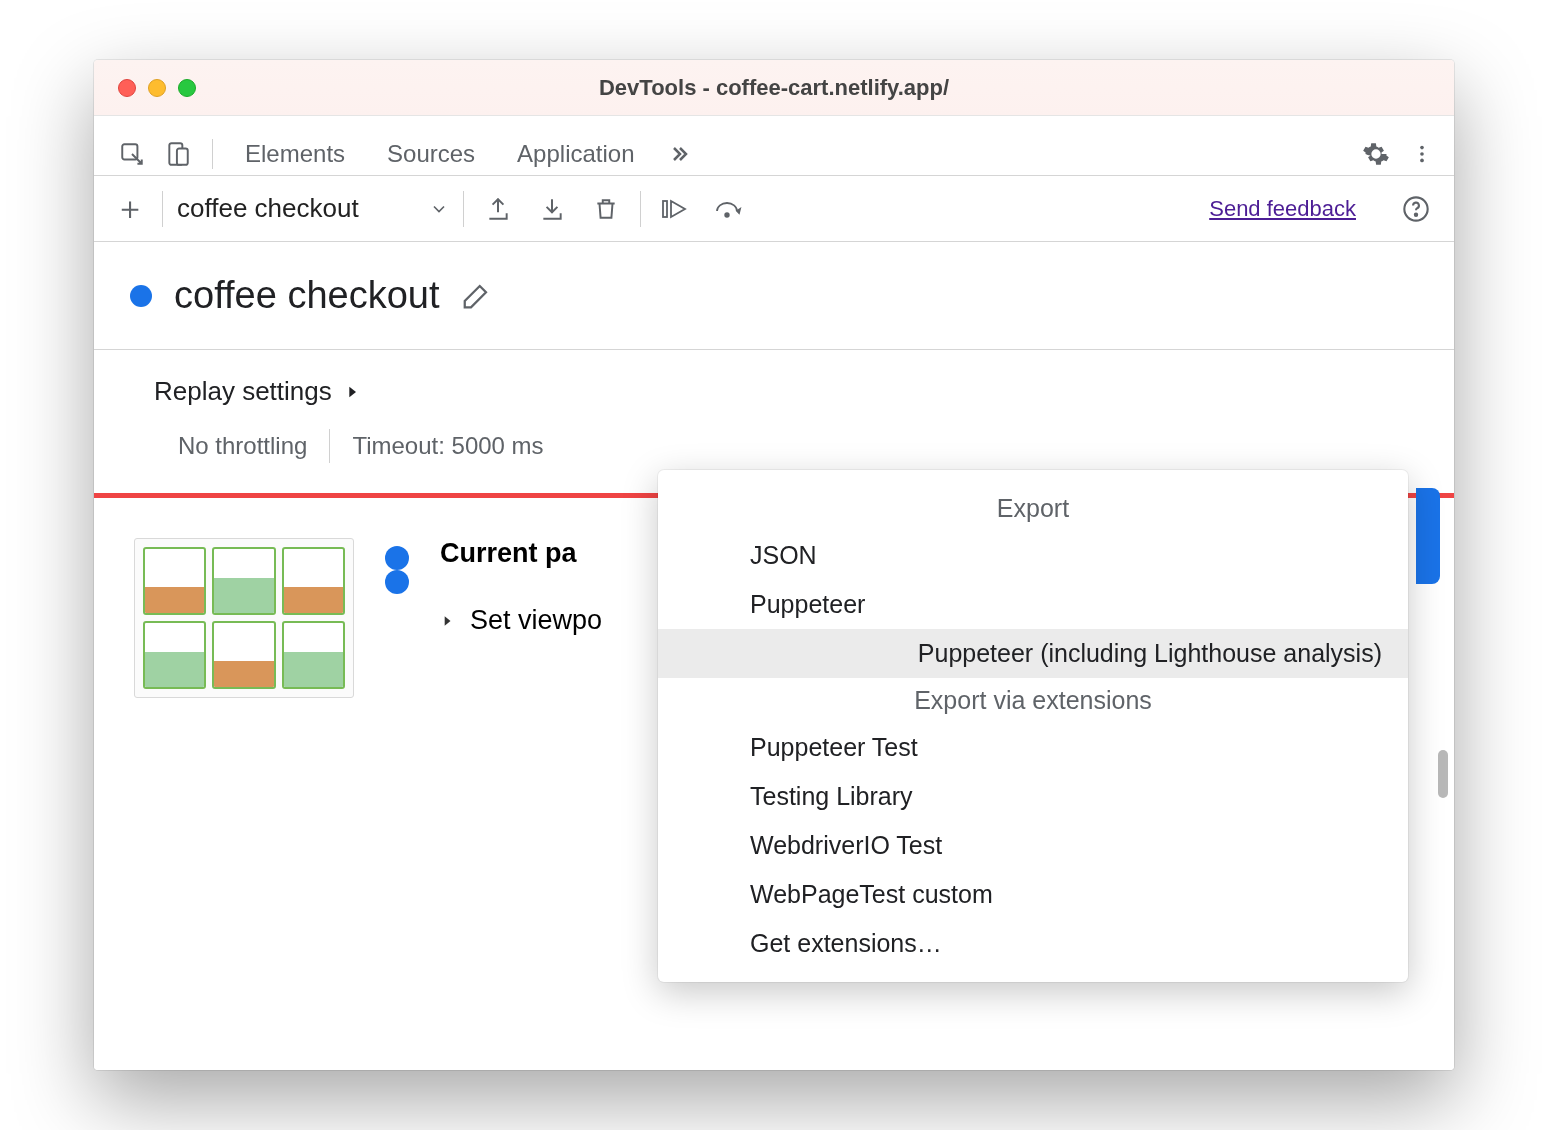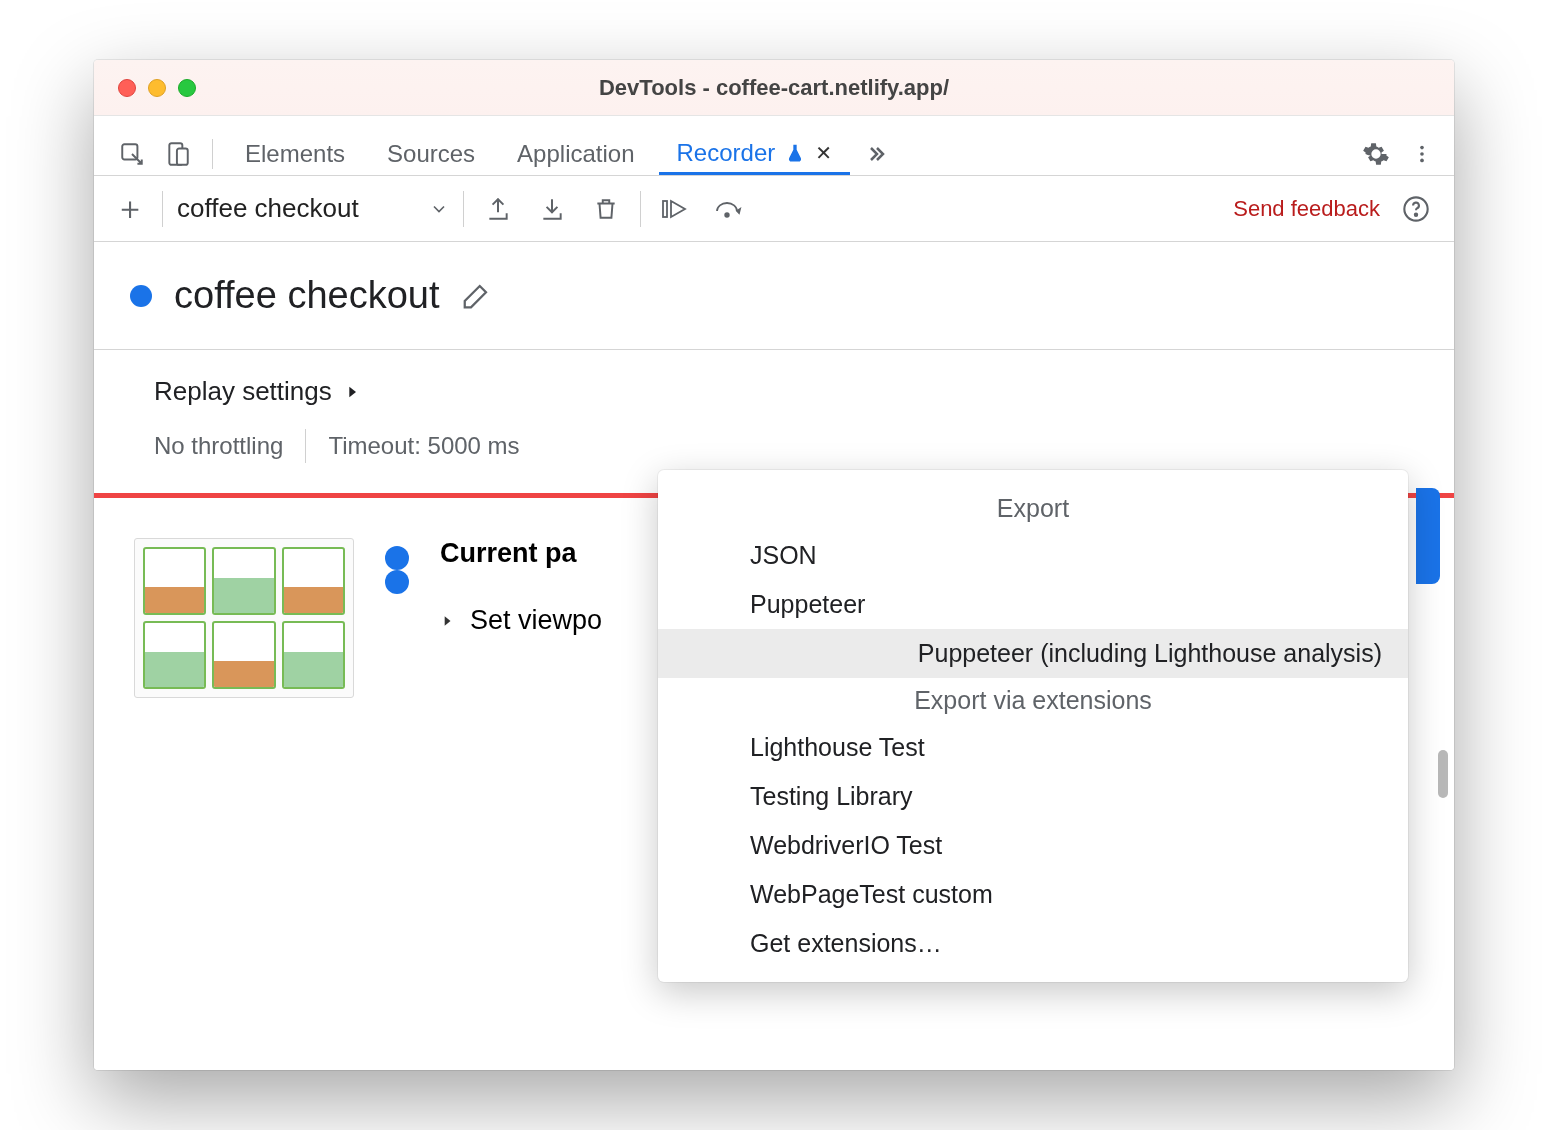--- a/index.html
+++ b/index.html
@@ -67,33 +67,33 @@
     display:flex; align-items:center;
     padding: 0 18px;
     gap: 14px;
   }
   .toolbar .plus { width:36px; text-align:center;color:#5f6368; font-size:32px; font-weight:300; cursor:pointer;}
   .toolbar .divider { width:1px; height:36px; background:#d0d0d0; }
   .dropdown { display:flex; align-items:center; gap:70px; font-size:26px; color:#222; cursor:pointer; }
   .chev { color:#5f6368; }
   .tbicon { width:40px; height:40px; display:flex; align-items:center; justify-content:center; color:#5f6368; cursor:pointer; }
   .toolbar .spacer { flex:1; }
-  .feedback { font-size:22px; color:#b91c1c; cursor:pointer; margin-right:2px;}
+  .feedback { font-size:22px; color:#4c1d95; text-decoration: underline; cursor:pointer; margin-right:26px;}
   
   .content { flex:1; overflow:hidden; position:relative; background:#fff; }
   .rec-header {
     height: 108px; display:flex; align-items:center; gap:22px;
     padding: 0 36px; border-bottom:1px solid #d5d5d5;
   }
   .bluedot{ width:22px;height:22px;border-radius:50%; background:#1a73e8;}
   .rec-title { font-size:38px; font-weight:400; color:#202124; }
   .pencil { color:#5f6368; cursor:pointer;}
   .replay-block { padding: 26px 60px 30px 60px; border-bottom:5px solid #ef4444;}
   .replay-row { display:flex; align-items:center; gap:12px; font-size:26px; color:#202124; margin-bottom: 22px;}
-  .replay-meta { display:flex; align-items:center; gap:22px; font-size:24px; color:#5f6368;}
+  .replay-meta { display:flex; align-items:center; gap:22px; font-size:24px; color:#5f6368;margin-left:24px;}
   .replay-meta .vline{ width:1px; height:34px; background:#d0d0d0;}
   .steps { padding: 40px 60px 0 40px; display:flex; align-items:flex-start; gap:26px;}
   .thumb {
     width: 220px; height: 160px; border:1px solid #d9d9d9; background:#fbfbfb;
     padding:8px; display:grid; grid-template-columns: repeat(3,1fr); grid-auto-rows: 1fr; gap:6px;
     border-radius:3px;
   }
   .mug { border:2px solid #7b5; border-radius:3px; background:#fff; position:relative; overflow:hidden;}
   .mug::after { content:""; position:absolute; left:0; right:0; bottom:0; height:40%; background:#d9965a;}
   .mug.alt::after{ background:#9fd2a3; height:55%;}
@@ -161,29 +161,20 @@
     <div class="sep"></div>
     <div class="tab">
         <span>Elements</span>
       </div>
     <div class="tab">
         <span>Sources</span>
       </div>
     <div class="tab">
         <span>Application</span>
       </div>
-    <div class="tab active">
-      <span>Recorder</span>
-      <span class="flask">
-        <svg width="20" height="20" viewBox="0 0 24 24" fill="currentColor">
-            <path d="M10 2h4v6l5 10a3 3 0 0 1-2.7 4.3H7.7A3 3 0 0 1 5 18L10 8V2z"></path>
-          </svg>
-      </span>
-      <span class="closex">✕</span>
-    </div>
     <div class="iconbtn">
       <svg width="24" height="24" viewBox="0 0 24 24" fill="none" stroke="currentColor" stroke-width="2.5">
           <path d="M7 6l6 6-6 6M13 6l6 6-6 6"></path>
         </svg>
     </div>
     <div class="spacer"></div>
     <div class="iconbtn">
       <svg width="28" height="28" viewBox="0 0 24 24" fill="currentColor">
           <path d="M12 8a4 4 0 1 0 0 8 4 4 0 0 0 0-8zm9 4a7 7 0 0 1-.1 1.2l2.1 1.6-2 3.5-2.5-1a7 7 0 0 1-2 1.2l-.4 2.7h-4l-.4-2.7a7 7 0 0 1-2-1.2l-2.5 1-2-3.5 2.1-1.6A7 7 0 0 1 3 12a7 7 0 0 1 .1-1.2L1 9.2l2-3.5 2.5 1a7 7 0 0 1 2-1.2L7.9 2.8h4l.4 2.7a7 7 0 0 1 2 1.2l2.5-1 2 3.5-2.1 1.6c.1.4.1.8.1 1.2z"></path>
         </svg>
@@ -308,20 +299,20 @@
     </div>
 
     <div class="scrollbar-thumb"></div>
 
     <div class="menu">
       <div class="section">Export</div>
       <div class="item">JSON</div>
       <div class="item">Puppeteer</div>
       <div class="item hover">Puppeteer (including Lighthouse analysis)</div>
       <div class="section">Export via extensions</div>
-      <div class="item">Lighthouse Test</div>
+      <div class="item">Puppeteer Test</div>
       <div class="item">Testing Library</div>
       <div class="item">WebdriverIO Test</div>
       <div class="item">WebPageTest custom</div>
       <div class="item">Get extensions…</div>
     </div>
   </div>
 </div>
 
 </body></html>

